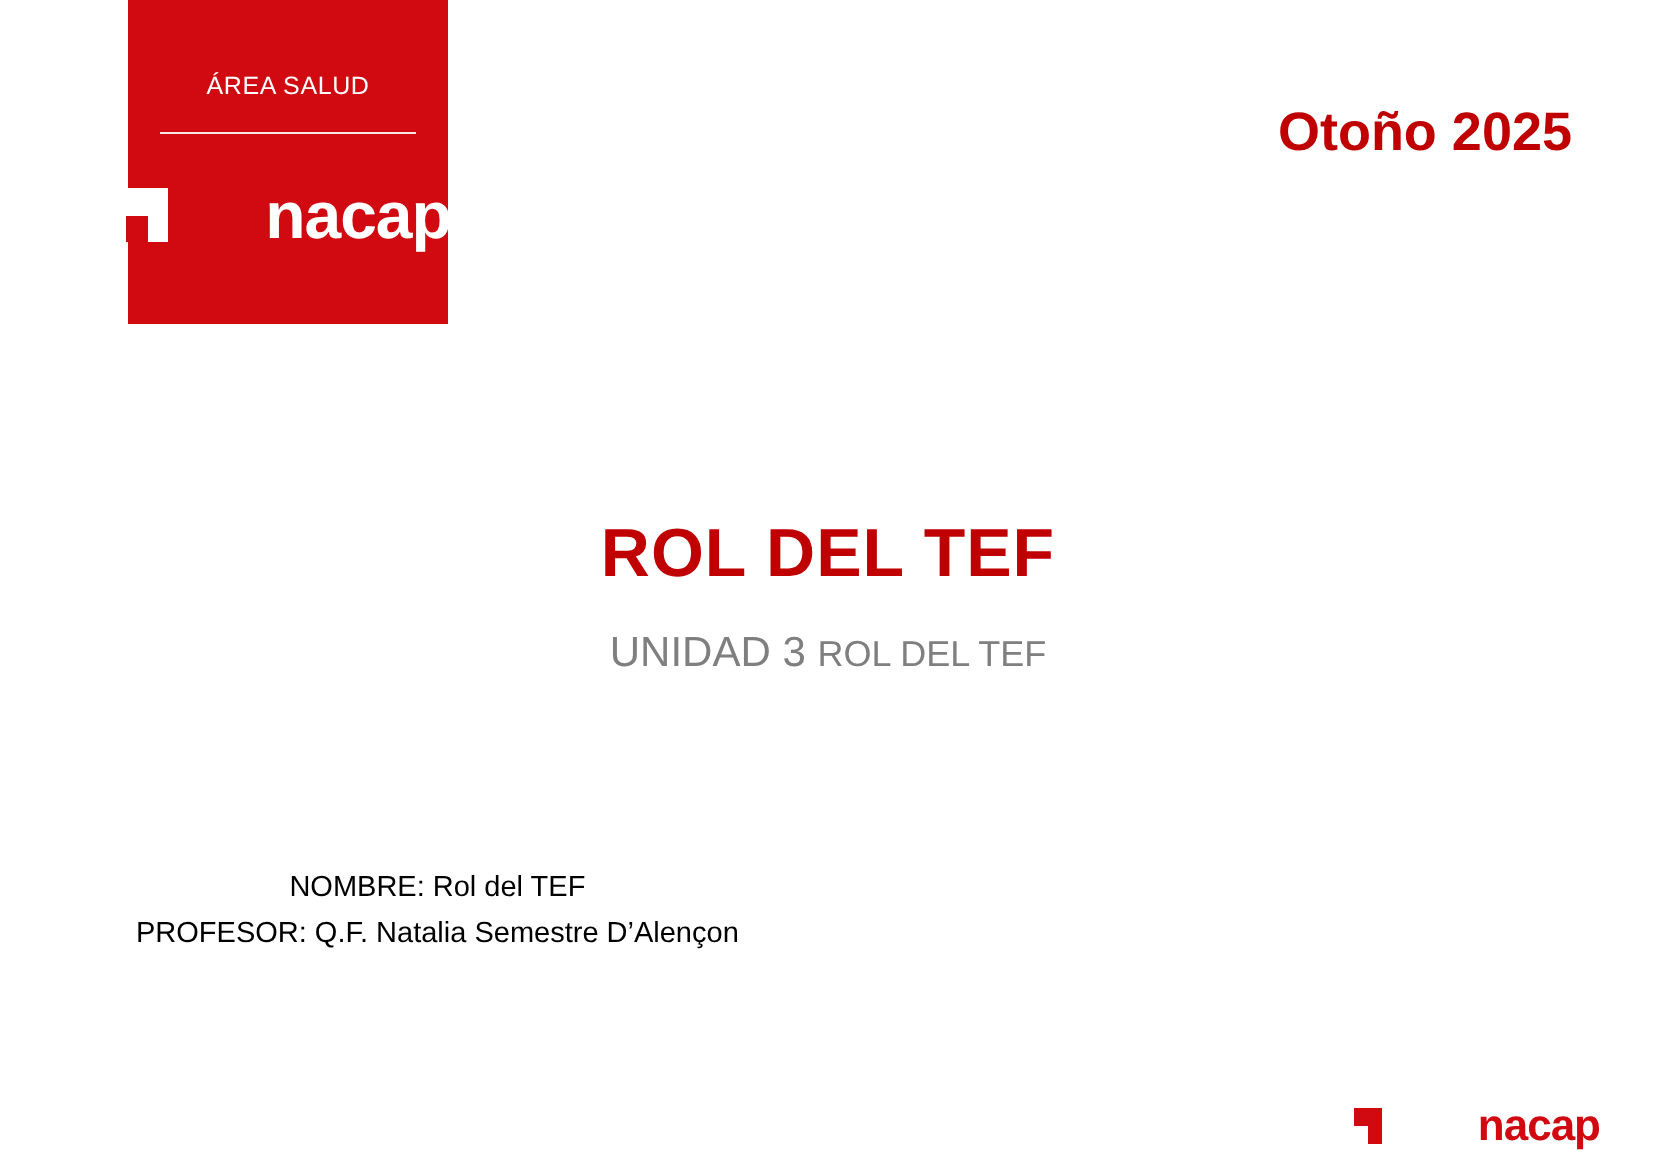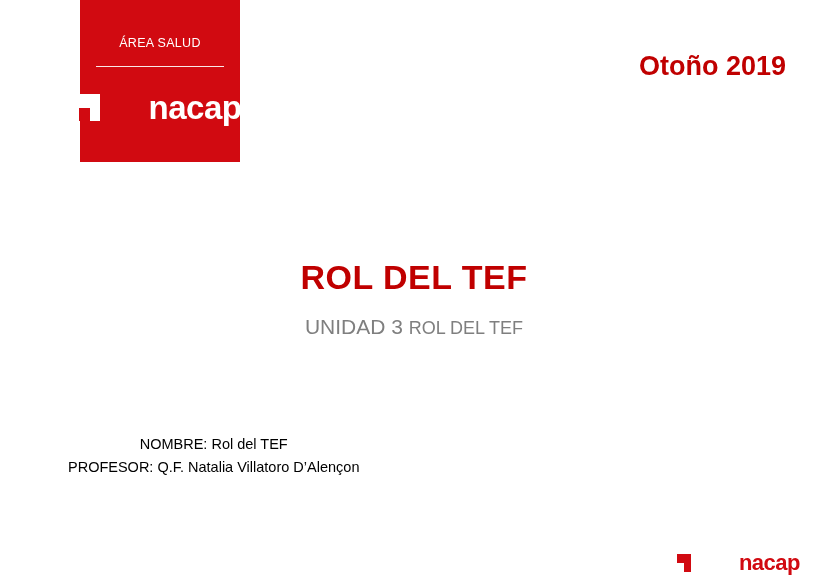--- a/index.html
+++ b/index.html
@@ -12,21 +12,21 @@
     height: 586px;
     position: relative;
     overflow: hidden;
     font-family: "Liberation Sans", sans-serif;
     color: #000000;
   }
 
   
   .logo-block {
     position: absolute;
-    left: 80px;
+    left: 64px;
     top: 0px;
     width: 160px;
     height: 162px;
     background: #d10a11;
     display: flex;
     flex-direction: column;
     align-items: center;
   }
   .logo-block .area-label {
     margin-top: 36px;
@@ -159,30 +159,30 @@
 <div class="logo-block">
   <div class="area-label">ÁREA SALUD</div>
   <div class="divider"></div>
   <div class="logo-wordmark">
     <span class="logo-mark"></span>
     <span class="logo-text">nacap</span>
   </div>
 </div>
 
 <div class="semester">
-  <div>Otoño 2019</div>
+  <div>Otoño 2025</div>
 </div>
 
 <div class="main-title">ROL DEL TEF</div>
 
 <div class="subtitle">
   <span>UNIDAD 3 </span><span class="small">ROL DEL TEF</span>
 </div>
 
 <div class="details">
   <div>NOMBRE: Rol del TEF</div>
-  <div>PROFESOR: Q.F. Natalia Villatoro D’Alençon</div>
+  <div>PROFESOR: Q.F. Natalia Semestre D’Alençon</div>
 </div>
 
 <div class="footer-logo">
   <span class="logo-mark"></span>
   <span class="logo-text">nacap</span>
 </div>
 
 </body></html>

